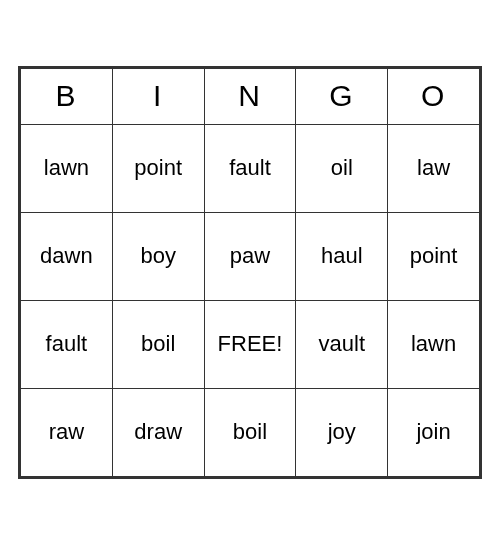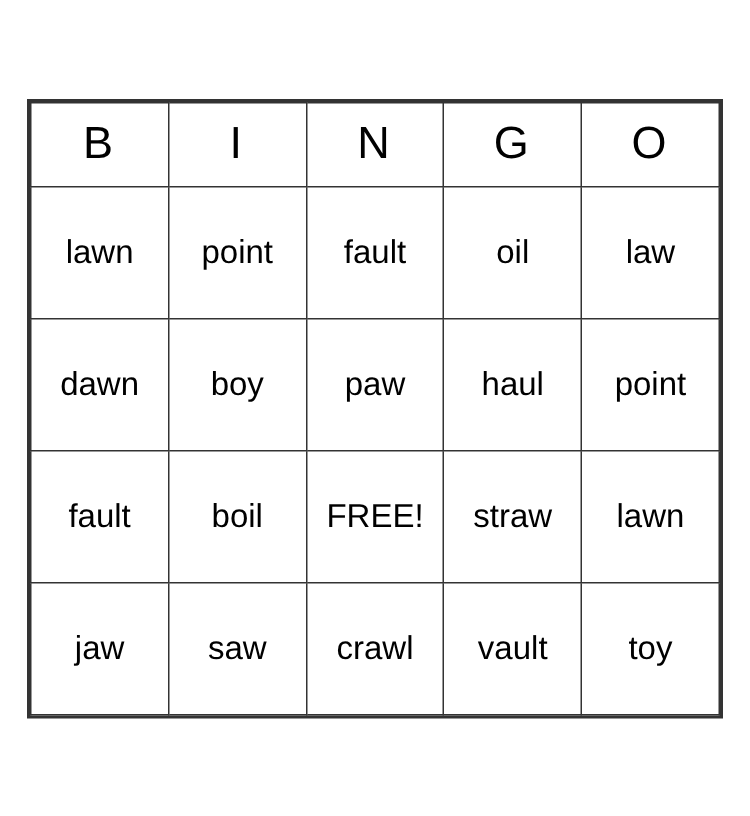--- a/index.html
+++ b/index.html
@@ -76,25 +76,25 @@
         <td>dawn</td>
         <td>boy</td>
         <td>paw</td>
         <td>haul</td>
         <td>point</td>
       </tr>
       <tr>
         <td>fault</td>
         <td>boil</td>
         <td class="free-cell">FREE!</td>
-        <td>straw</td>
+        <td>vault</td>
         <td>lawn</td>
       </tr>
       <tr>
-        <td>jaw</td>
-        <td>saw</td>
-        <td>crawl</td>
-        <td>vault</td>
-        <td>toy</td>
+        <td>raw</td>
+        <td>draw</td>
+        <td>boil</td>
+        <td>joy</td>
+        <td>join</td>
       </tr>
     </tbody>
   </table>
 </div>
 
 </body></html>

